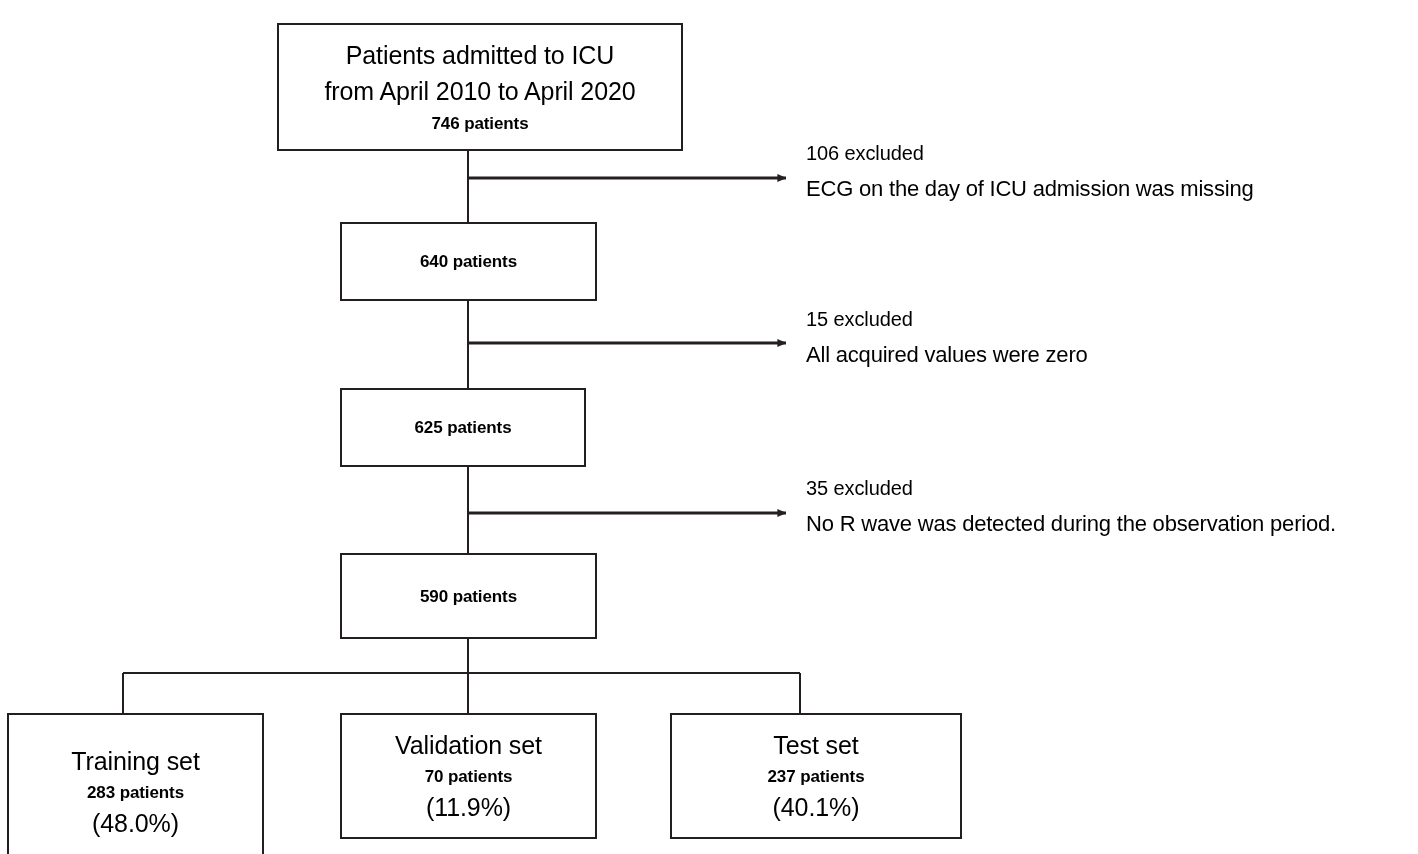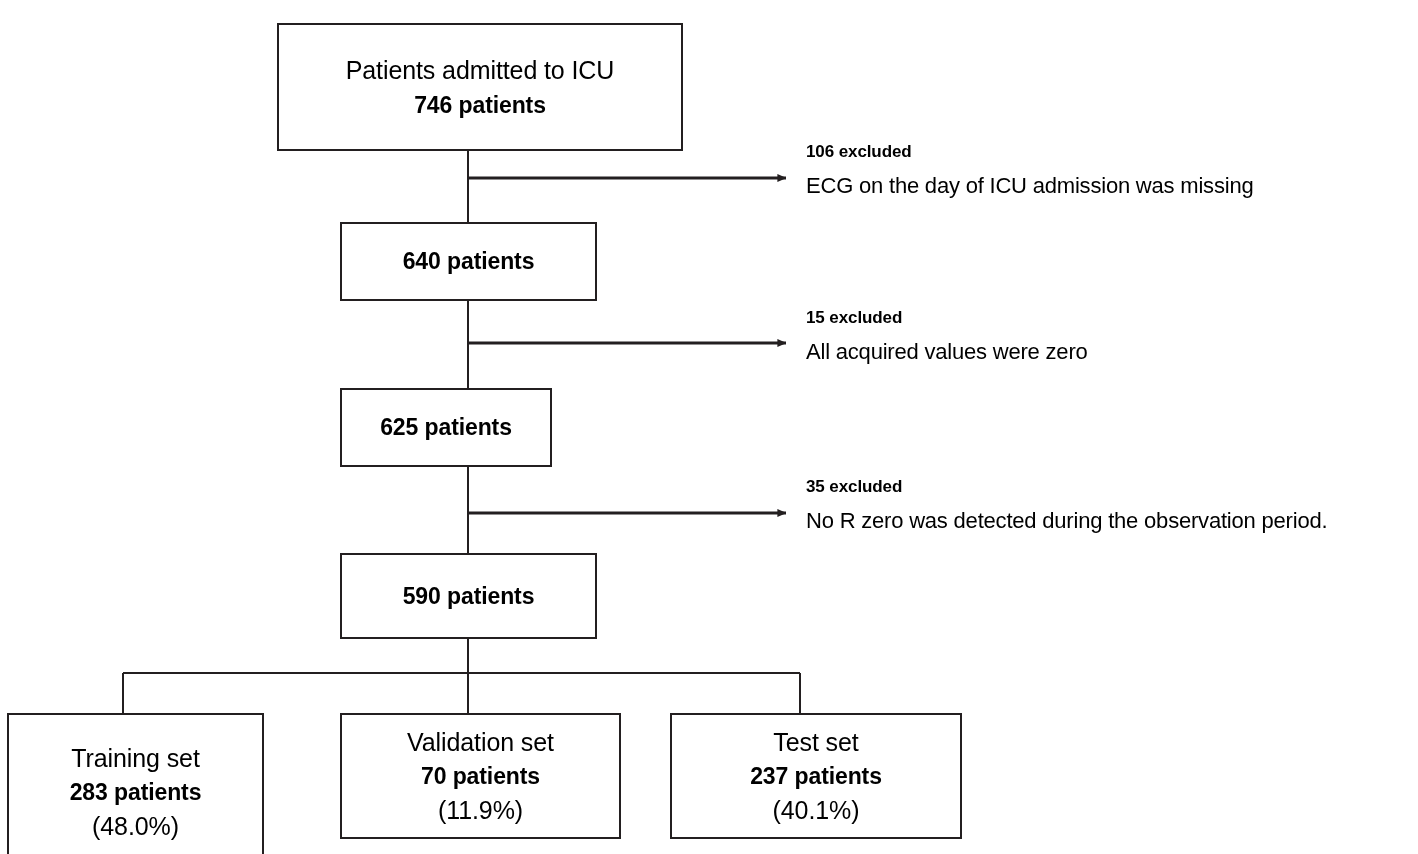--- a/index.html
+++ b/index.html
@@ -44,49 +44,49 @@
     width: 100%;
     white-space: nowrap;
   }
   .reg {
     font-weight: 400;
     font-size: 25px;
     letter-spacing: -0.1px;
   }
   .bold {
     font-weight: 700;
-    font-size: 23px;
+    font-size: 17px;
     letter-spacing: -0.1px;
   }
 
   
   #node-admitted {
     left: 263px; top: 23px; width: 406px; height: 128px; margin-left: 14px;
   }
   #node-admitted .line { margin: 5.5px 0; }
 
   #node-stage-1 { left: 340px; top: 222px; width: 257px; height: 79px; }
-  #node-stage-2 { left: 340px; top: 388px; width: 212px; height: 79px; }
+  #node-stage-2 { left: 340px; top: 388px; width: 246px; height: 79px; }
   #node-stage-3 { left: 340px; top: 553px; width: 257px; height: 86px; }
 
   #node-training   { left: 7px;   top: 713px; width: 257px; height: 158px; }
-  #node-validation { left: 340px; top: 713px; width: 281px; height: 126px; }
+  #node-validation { left: 340px; top: 713px; width: 257px; height: 126px; }
   #node-test       { left: 670px; top: 713px; width: 292px; height: 126px; }
   .split .line { margin: 5px 0; }
 
   
   .annotation {
     position: absolute;
     left: 806px;
     white-space: nowrap;
   }
   .annotation .count {
     display: block;
-    font-weight: 700;
-    font-size: 17px;
+    font-weight: 400;
+    font-size: 20px;
     letter-spacing: -0.1px;
     margin-bottom: 11px;
   }
   .annotation .reason {
     display: block;
     font-weight: 400;
     font-size: 22px;
     letter-spacing: -0.2px;
   }
   #annot-1 { top: 142px; }
@@ -114,20 +114,21 @@
     <line x1="469" y1="343" x2="786" y2="343" stroke="#231f20" stroke-width="3" marker-end="url(#arrowhead)"></line>
     <line x1="469" y1="513" x2="786" y2="513" stroke="#231f20" stroke-width="3" marker-end="url(#arrowhead)"></line>
 
     <line x1="123" y1="673" x2="800" y2="673" stroke="#231f20" stroke-width="2"></line>
     <line x1="123" y1="673" x2="123" y2="713" stroke="#231f20" stroke-width="2"></line>
     <line x1="800" y1="673" x2="800" y2="713" stroke="#231f20" stroke-width="2"></line>
   </svg>
 
   <div class="node" id="node-admitted">
     <span class="line reg">Patients admitted to ICU</span>
+    <span class="line reg">from April 2010 to April 2020</span>
     <span class="line bold">746 patients</span>
   </div>
 
   <div class="node" id="node-stage-1">
     <span class="line bold">640 patients</span>
   </div>
 
   <div class="node" id="node-stage-2">
     <span class="line bold">625 patients</span>
   </div>
@@ -159,16 +160,16 @@
     <span class="reason">ECG on the day of ICU admission was missing</span>
   </div>
 
   <div class="annotation" id="annot-2">
     <span class="count">15 excluded</span>
     <span class="reason">All acquired values were zero</span>
   </div>
 
   <div class="annotation" id="annot-3">
     <span class="count">35 excluded</span>
-    <span class="reason">No R zero was detected during the observation period.</span>
+    <span class="reason">No R wave was detected during the observation period.</span>
   </div>
 
 </div>
 
 </body></html>

